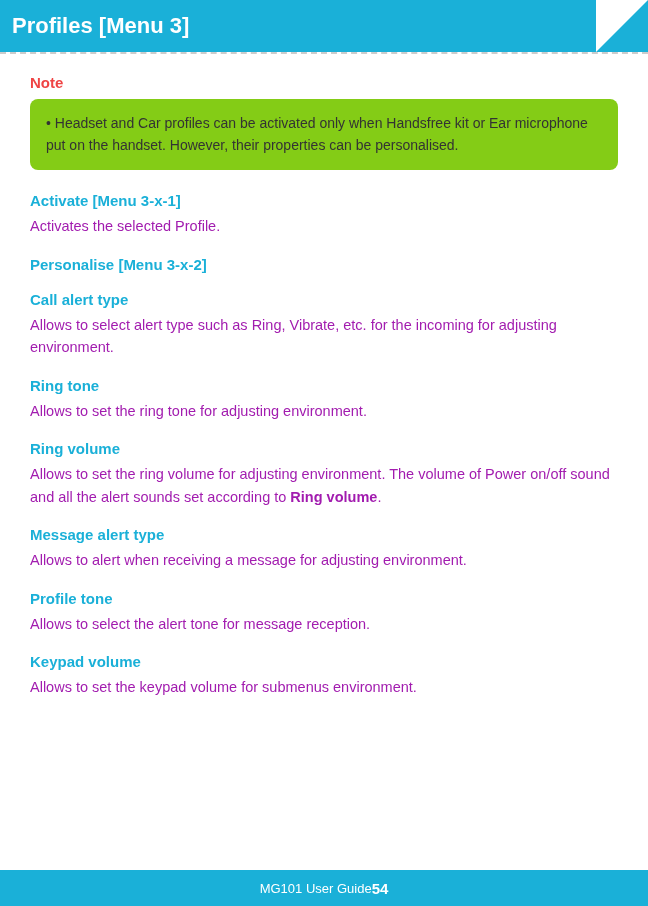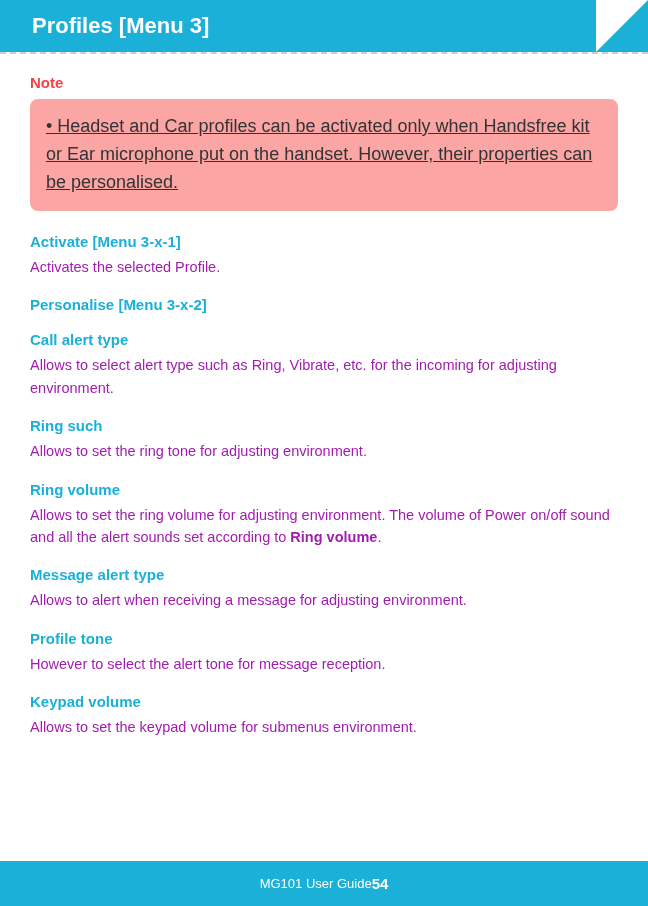--- a/index.html
+++ b/index.html
@@ -11,21 +11,21 @@
       font-size: 15px;
       color: #222222;
       position: relative;
     }
 
     .top-bar {
       background: #1ab0d8;
       height: 52px;
       display: flex;
       align-items: center;
-      padding: 0 32px;
+      padding: 0 12px;
       position: relative;
     }
     .top-bar-title {
       color: #ffffff;
       font-size: 22px;
       font-weight: bold;
     }
     .top-bar-corner {
       position: absolute;
       top: 0; right: 0;
@@ -46,28 +46,27 @@
     }
 
     .note-label {
       font-weight: bold;
       font-size: 15px;
       margin-bottom: 8px;
       color: #ef4444;
     }
 
     .note-box {
-      background: #fca5a5;
+      background: #84cc16;
       border-radius: 8px;
       padding: 14px 16px;
       margin-bottom: 22px;
-      font-size: 18px;
+      font-size: 14px;
       color: #333333;
       line-height: 1.55;
-      text-decoration: underline;
     }
 
     .section-heading {
       color: #1ab0d8;
       font-weight: bold;
       font-size: 15px;
       margin-top: 18px;
       margin-bottom: 6px;
     }
 
@@ -81,21 +80,21 @@
     .bold-text {
       font-weight: bold;
     }
 
     .bottom-bar {
       position: absolute;
       bottom: 0;
       left: 0;
       width: 100%;
       background: #1ab0d8;
-      height: 45px;
+      height: 36px;
       display: flex;
       align-items: center;
       justify-content: center;
     }
 
     .bottom-bar-text {
       color: #ffffff;
       font-size: 13px;
     }
 
@@ -122,33 +121,33 @@
   </div>
 
   <div class="section-heading">Activate [Menu 3-x-1]</div>
   <div class="section-body">Activates the selected Profile.</div>
 
   <div class="section-heading">Personalise [Menu 3-x-2]</div>
 
   <div class="section-heading">Call alert type</div>
   <div class="section-body">Allows to select alert type such as Ring, Vibrate, etc. for the incoming for adjusting environment.</div>
 
-  <div class="section-heading">Ring such</div>
+  <div class="section-heading">Ring tone</div>
   <div class="section-body">Allows to set the ring tone for adjusting environment.</div>
 
   <div class="section-heading">Ring volume</div>
   <div class="section-body">
     <span>Allows to set the ring volume for adjusting environment. The volume of Power on/off sound and all the alert sounds set according to </span><span class="bold-text">Ring volume</span><span>.</span>
   </div>
 
   <div class="section-heading">Message alert type</div>
   <div class="section-body">Allows to alert when receiving a message for adjusting environment.</div>
 
   <div class="section-heading">Profile tone</div>
-  <div class="section-body">However to select the alert tone for message reception.</div>
+  <div class="section-body">Allows to select the alert tone for message reception.</div>
 
   <div class="section-heading">Keypad volume</div>
   <div class="section-body">Allows to set the keypad volume for submenus environment.</div>
 
 </div>
 
 <div class="bottom-bar">
   <span class="bottom-bar-text">MG101 User Guide</span>
   <span class="bottom-bar-text bottom-bar-num">54</span>
 </div>

